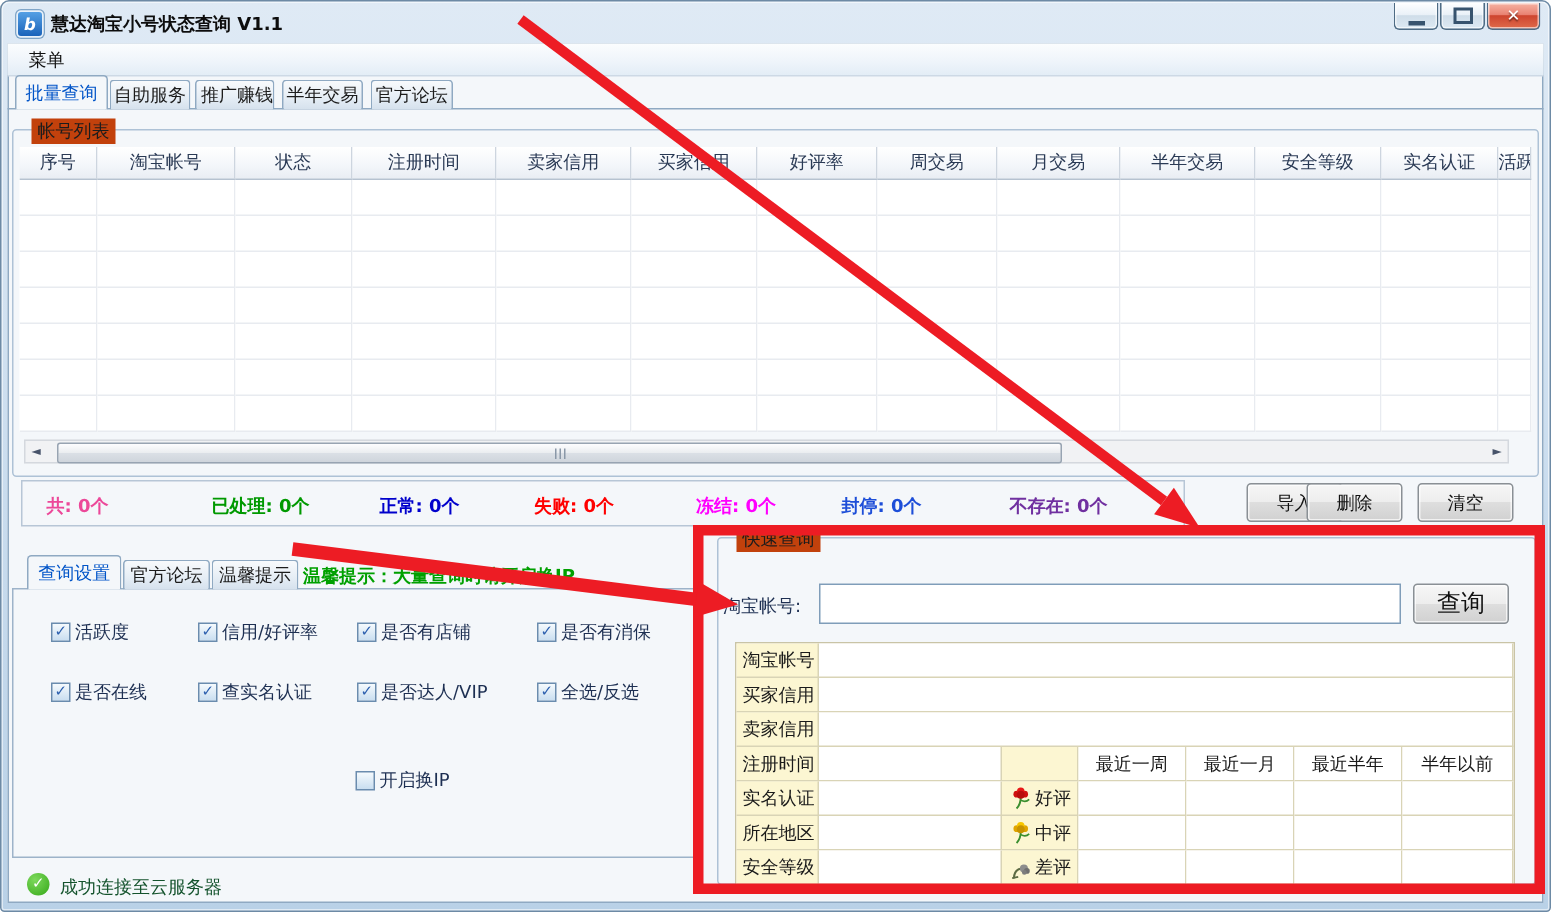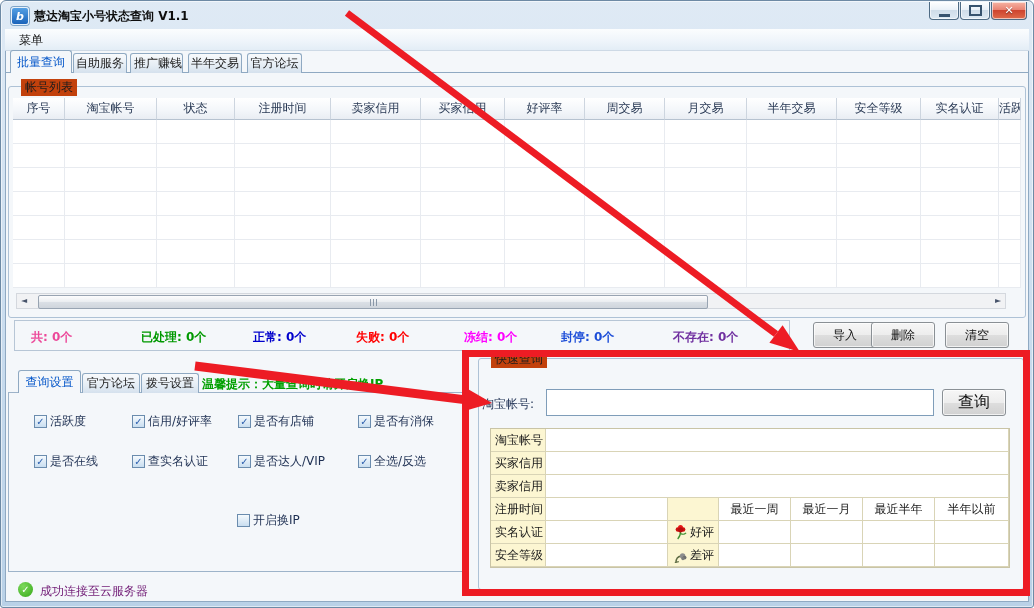--- a/index.html
+++ b/index.html
@@ -63,21 +63,21 @@
     background:linear-gradient(#f5fafd,#c9def0);display:flex;align-items:center;justify-content:center;
     font-size:10px;font-weight:bold;color:#2b5fae;}
   .text-input{position:absolute;box-sizing:border-box;border:1px solid #7f9db9;background:#fff;font-size:12px;
     padding:0 4px;font-family:"DejaVu Sans","Liberation Sans",sans-serif;}
   #thread-label{position:absolute;left:30px;top:514px;color:#1d2f52;}
   #startbtn{position:absolute;left:353px;top:478px;width:82px;height:72px;font-size:13px;}
   
   #sicon{position:absolute;left:18px;top:582px;width:15px;height:15px;border-radius:50%;color:#fff;font-size:10px;
     font-weight:bold;display:flex;align-items:center;justify-content:center;
     background:radial-gradient(circle at 35% 30%,#7dd95c,#35a818);}
-  #stext{position:absolute;left:40px;top:583px;color:#701a75;}
+  #stext{position:absolute;left:40px;top:583px;color:#14532d;}
   
   #qlabel{position:absolute;left:482px;top:396px;color:#1d2f52;}
   #qt{position:absolute;left:490px;top:428px;width:518px;border:1px solid #c9c4a6;box-sizing:content-box;background:#fff;z-index:2;}
   .qrow{display:flex;height:23px;}
   .qcell{box-sizing:border-box;flex:none;height:23px;border-right:1px solid #d9d4b6;border-bottom:1px solid #d9d4b6;
     background:#fff;padding:0 4px;display:flex;align-items:center;color:#1a1a1a;overflow:hidden;white-space:nowrap;}
   .qcell.cream{background:#fcf6d2;}
   .qcell.center{justify-content:center;padding:0;}
   .ricon{display:inline-flex;width:16px;height:16px;flex:none;margin-right:2px;align-items:center;justify-content:center;}
   
@@ -255,29 +255,29 @@
 <div id="statsp">
     <div class="stat" style="left: 16px; color: #ec4899;"><span>共: </span><span>0个</span></div>
     <div class="stat" style="left: 126px; color: rgb(0, 153, 0);"><span>已处理: </span><span>0个</span></div>
     <div class="stat" style="left: 238px; color: rgb(0, 0, 204);"><span>正常: </span><span>0个</span></div>
     <div class="stat" style="left: 341px; color: rgb(255, 0, 0);"><span>失败: </span><span>0个</span></div>
     <div class="stat" style="left: 449px; color: rgb(255, 0, 255);"><span>冻结: </span><span>0个</span></div>
     <div class="stat" style="left: 546px; color: #1d4ed8;"><span>封停: </span><span>0个</span></div>
     <div class="stat" style="left: 658px; color: rgb(112, 48, 160);"><span>不存在: </span><span>0个</span></div>
   </div>
 <div id="actions">
-    <div class="btn abtn" style="left: 813px;">导入</div>
+    <div class="btn abtn" style="left: 831px;">导入</div>
     <div class="btn abtn" style="left: 871px;">删除</div>
     <div class="btn abtn" style="left: 945px;">清空</div>
   </div>
 
 <div id="settingstabs">
     <div class="tab2 active" style="left: 18px; top: 370px; width: 63px; height: 23px; line-height: 22px;">查询设置</div>
     <div class="tab2" style="left: 82px; top: 373px; width: 58px; height: 20px; line-height: 19px;">官方论坛</div>
-    <div class="tab2" style="left: 141px; top: 373px; width: 58px; height: 20px; line-height: 19px;">拨号设置</div>
+    <div class="tab2" style="left: 141px; top: 373px; width: 58px; height: 20px; line-height: 19px;">温馨提示</div>
   </div>
 <div id="tip">温馨提示：大量查询时请开启换IP</div>
 <div id="spanel"></div>
 <div id="cbs">
     <div class="cb" style="left: 34px; top: 413px;">
       <span class="cbbox">✓</span>
       <span>活跃度</span>
     </div>
     <div class="cb" style="left: 132px; top: 413px;">
       <span class="cbbox">✓</span>
@@ -365,20 +365,41 @@
           </svg>
         </span>
         <span>好评</span>
       </div>
       <div class="qcell center" style="width: 72px;"></div>
       <div class="qcell center" style="width: 72px;"></div>
       <div class="qcell center" style="width: 72px;"></div>
       <div class="qcell center" style="width: 74px;"></div>
     </div>
     <div class="qrow">
+      <div class="qcell cream" style="width: 55px;">所在地区</div>
+      <div class="qcell" style="width: 122px;"></div>
+      <div class="qcell cream" style="width: 51px;">
+        <span class="ricon">
+          <svg width="15" height="16" viewBox="0 0 16 17">
+            <path d="M8 8 C8 12 6.5 14.5 5 16" stroke="#3a8f2f" stroke-width="1.4" fill="none"></path>
+            <path d="M8 10 C10.5 11.5 12.5 11 14 9.5" stroke="#3a8f2f" stroke-width="1.2" fill="none"></path>
+            <circle cx="5.2" cy="5.8" r="2.4" fill="#e0a400"></circle>
+            <circle cx="10.8" cy="5.8" r="2.4" fill="#e0a400"></circle>
+            <circle cx="8" cy="3.8" r="2.7" fill="#f7c600"></circle>
+            <circle cx="8" cy="6.2" r="2.8" fill="#c79200"></circle>
+          </svg>
+        </span>
+        <span>中评</span>
+      </div>
+      <div class="qcell center" style="width: 72px;"></div>
+      <div class="qcell center" style="width: 72px;"></div>
+      <div class="qcell center" style="width: 72px;"></div>
+      <div class="qcell center" style="width: 74px;"></div>
+    </div>
+    <div class="qrow">
       <div class="qcell cream" style="width: 55px;">安全等级</div>
       <div class="qcell" style="width: 122px;"></div>
       <div class="qcell cream" style="width: 51px;">
         <span class="ricon">
           <svg width="16" height="16" viewBox="0 0 16 16">
             <path d="M4 15.5 C4 11 6 9.5 9 9" stroke="#5d6b43" stroke-width="1.4" fill="none"></path>
             <path d="M2.8 15.5 L6.8 14.6" stroke="#5d6b43" stroke-width="1.2" fill="none"></path>
             <circle cx="10.6" cy="9" r="2.7" fill="#8d8d8d"></circle>
             <circle cx="12.6" cy="10.6" r="1.9" fill="#6f6f6f"></circle>
             <circle cx="10.9" cy="11.6" r="1.6" fill="#7d7d7d"></circle>

